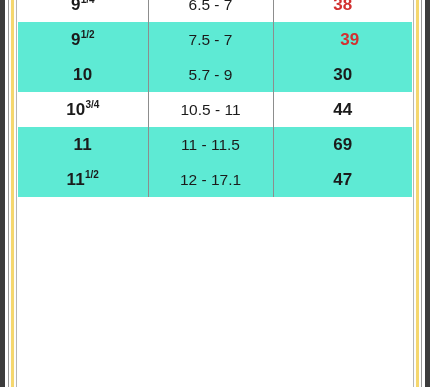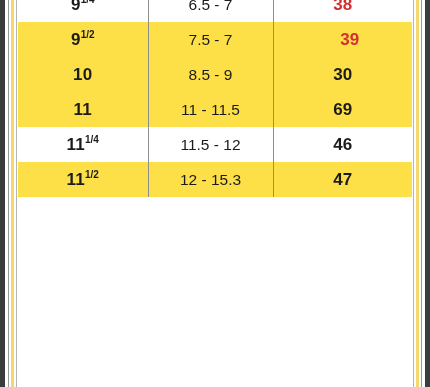--- a/index.html
+++ b/index.html
@@ -82,21 +82,21 @@
 
   .size-table td {
     padding: 0;
     text-align: center;
     vertical-align: middle;
     color: #1b1b1b;
     background: transparent;
     white-space: nowrap;
   }
 
-  .size-table tr.shaded td { background: #fde047; }
+  .size-table tr.shaded td { background: #5eead4; }
 
   
   .col-us  { width: 130px; }
   .col-cm  { width: 125px; }
   .col-eu  { width: 139px; }
 
   .size-table td.cell-cm {
     border-left: 1px solid #8d8d8d;
     border-right: 1px solid #8d8d8d;
   }
@@ -166,35 +166,35 @@
             <td class="cell-cm">6.5 - 7</td>
             <td class="cell-eu hl" style="color: rgb(210, 48, 48);">38</td>
           </tr>
           <tr class="shaded">
             <td class="cell-us"><span>9</span><span class="frac">1/2</span></td>
             <td class="cell-cm">7.5 - 7</td>
             <td class="cell-eu hl" style="color: rgb(210, 48, 48); padding-left: 14px;">39</td>
           </tr>
           <tr class="shaded">
             <td class="cell-us"><span>10</span></td>
-            <td class="cell-cm">8.5 - 9</td>
+            <td class="cell-cm">5.7 - 9</td>
             <td class="cell-eu">30</td>
+          </tr>
+          <tr>
+            <td class="cell-us"><span>10</span><span class="frac">3/4</span></td>
+            <td class="cell-cm">10.5 - 11</td>
+            <td class="cell-eu">44</td>
           </tr>
           <tr class="shaded">
             <td class="cell-us"><span>11</span></td>
             <td class="cell-cm">11 - 11.5</td>
             <td class="cell-eu">69</td>
           </tr>
-          <tr>
-            <td class="cell-us"><span>11</span><span class="frac">1/4</span></td>
-            <td class="cell-cm">11.5 - 12</td>
-            <td class="cell-eu">46</td>
-          </tr>
           <tr class="shaded">
             <td class="cell-us"><span>11</span><span class="frac">1/2</span></td>
-            <td class="cell-cm">12 - 15.3</td>
+            <td class="cell-cm">12 - 17.1</td>
             <td class="cell-eu">47</td>
           </tr>
         </tbody>
     </table>
   </div>
 
 </div>
 
 </body></html>

